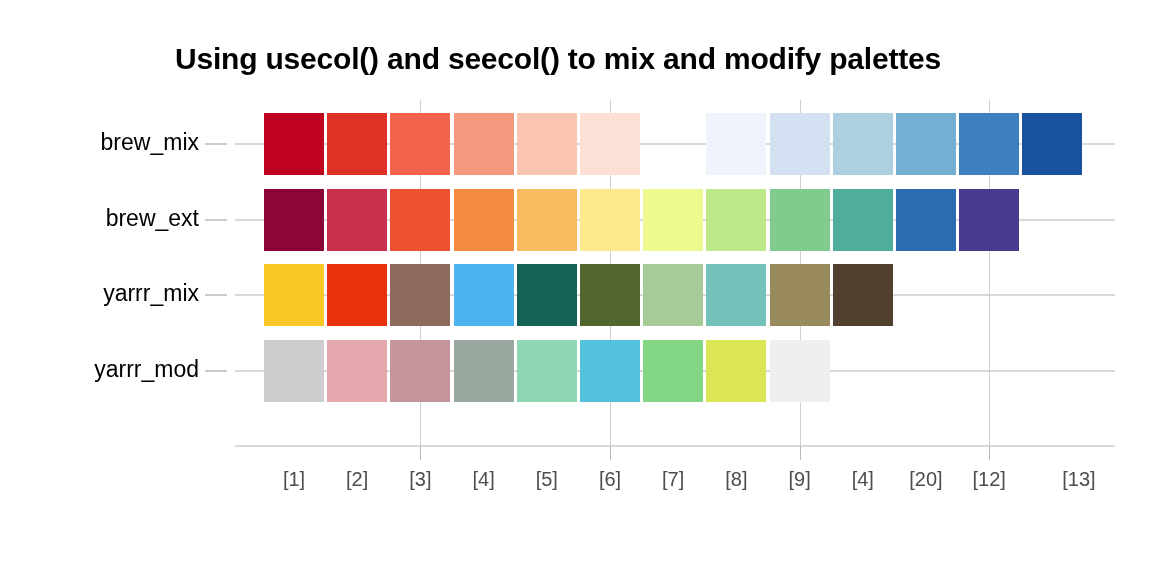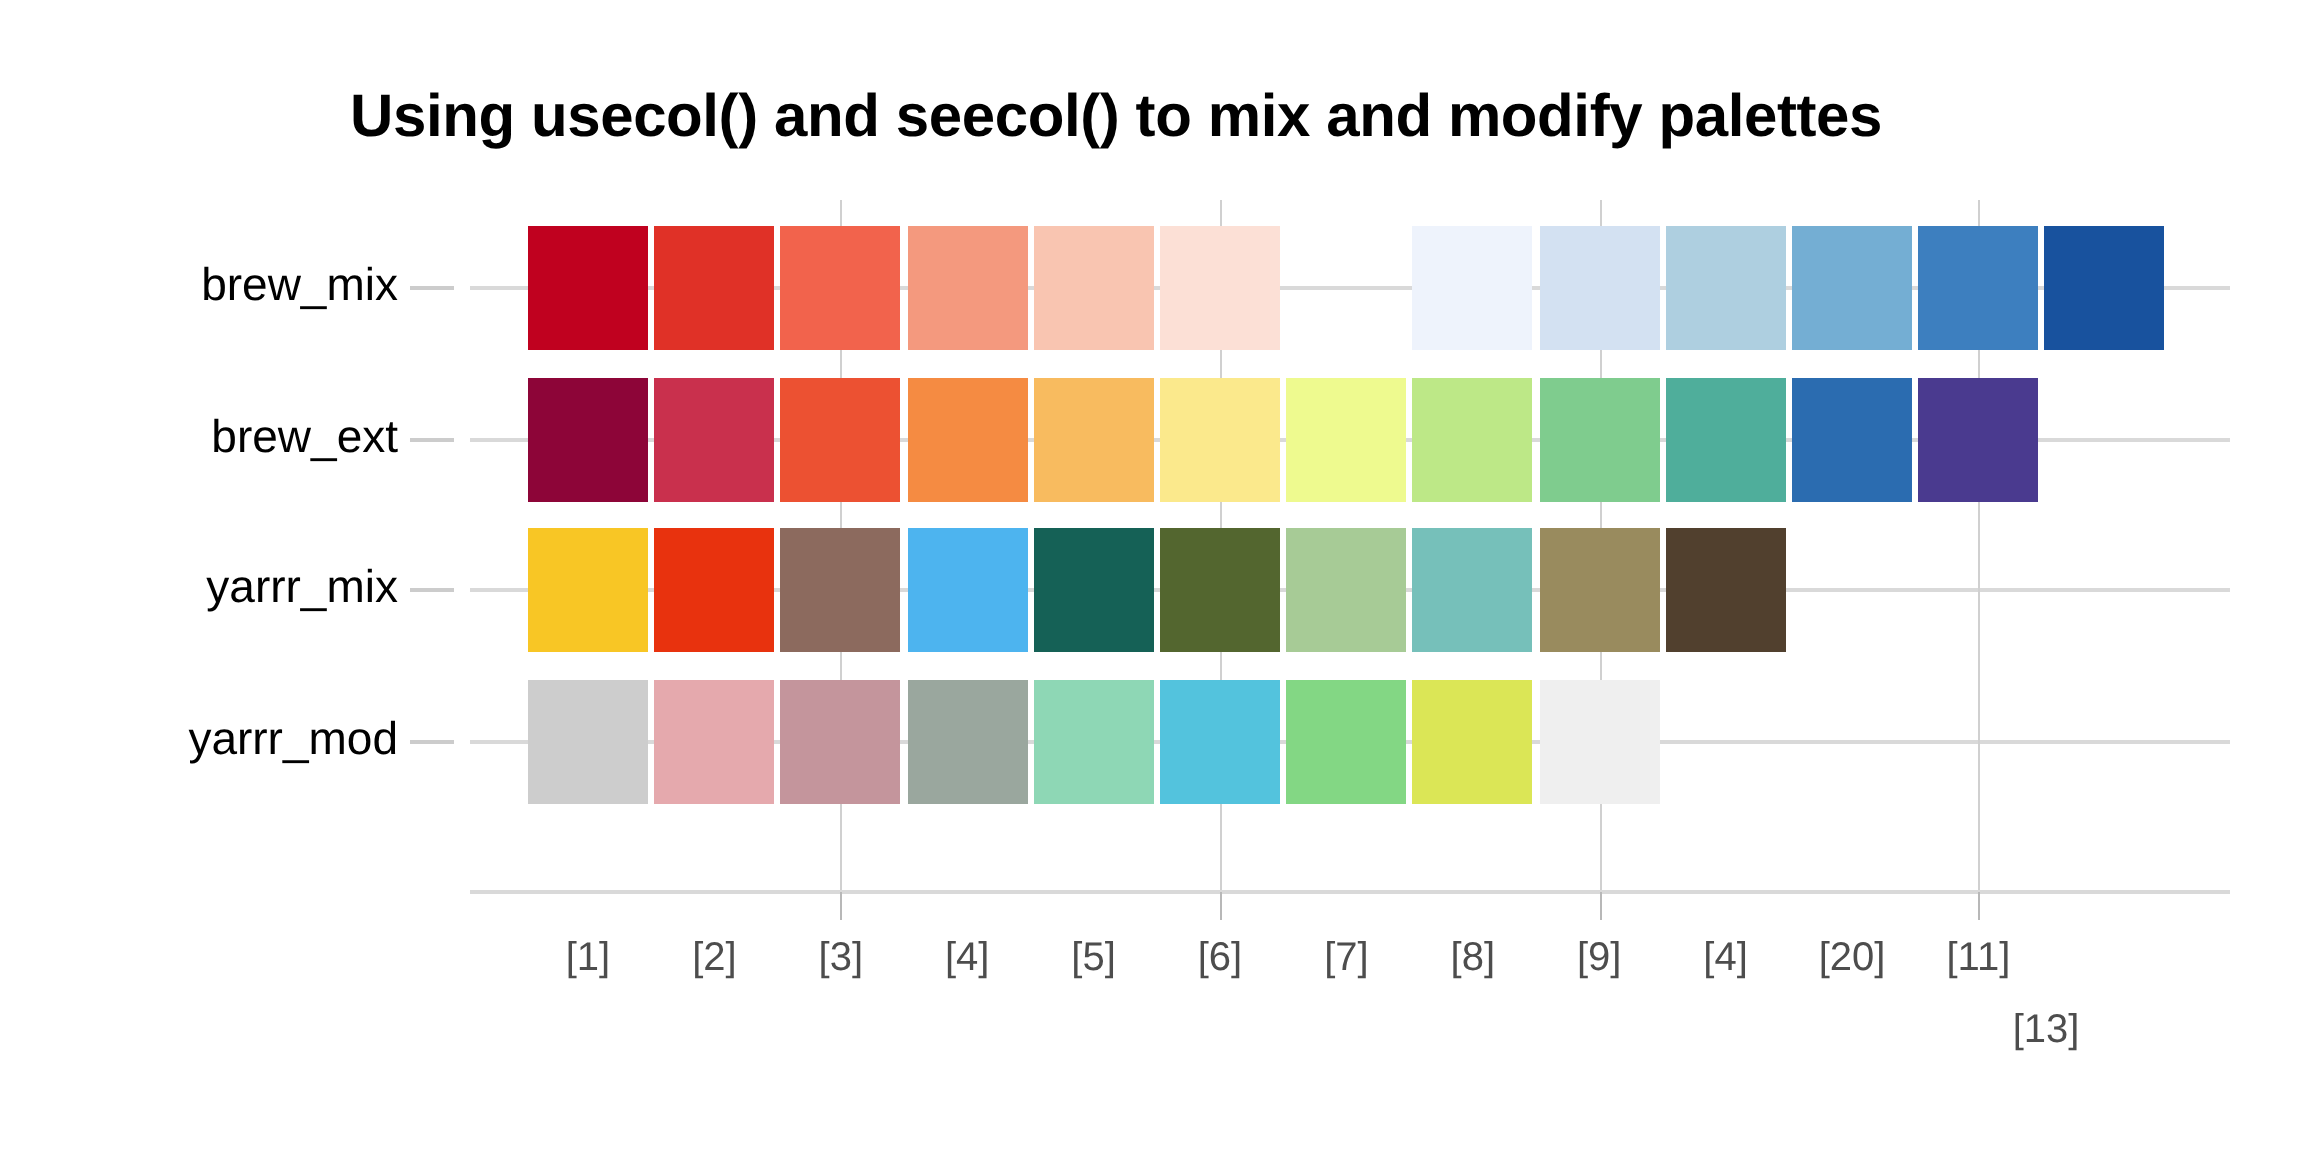--- a/index.html
+++ b/index.html
@@ -194,16 +194,16 @@
     <div class="xlabel" style="left: 448.6px; top: 468px;">[4]</div>
     <div class="xlabel" style="left: 511.8px; top: 468px;">[5]</div>
     <div class="xlabel" style="left: 575px; top: 468px;">[6]</div>
     <div class="xtick" style="left: 610px; top: 446px;"></div>
     <div class="xlabel" style="left: 638.2px; top: 468px;">[7]</div>
     <div class="xlabel" style="left: 701.4px; top: 468px;">[8]</div>
     <div class="xlabel" style="left: 764.6px; top: 468px;">[9]</div>
     <div class="xtick" style="left: 799.6px; top: 446px;"></div>
     <div class="xlabel" style="left: 827.8px; top: 468px;">[4]</div>
     <div class="xlabel" style="left: 891px; top: 468px;">[20]</div>
-    <div class="xlabel" style="left: 954.2px; top: 468px;">[11]</div>
+    <div class="xlabel" style="left: 954.2px; top: 468px;">[12]</div>
     <div class="xtick" style="left: 989.2px; top: 446px;"></div>
-    <div class="xlabel" style="left: 988px; top: 468px; margin-top: 36px;">[13]</div>
+    <div class="xlabel" style="left: 1044px; top: 468px;">[13]</div>
   </div>
 
 </body></html>

